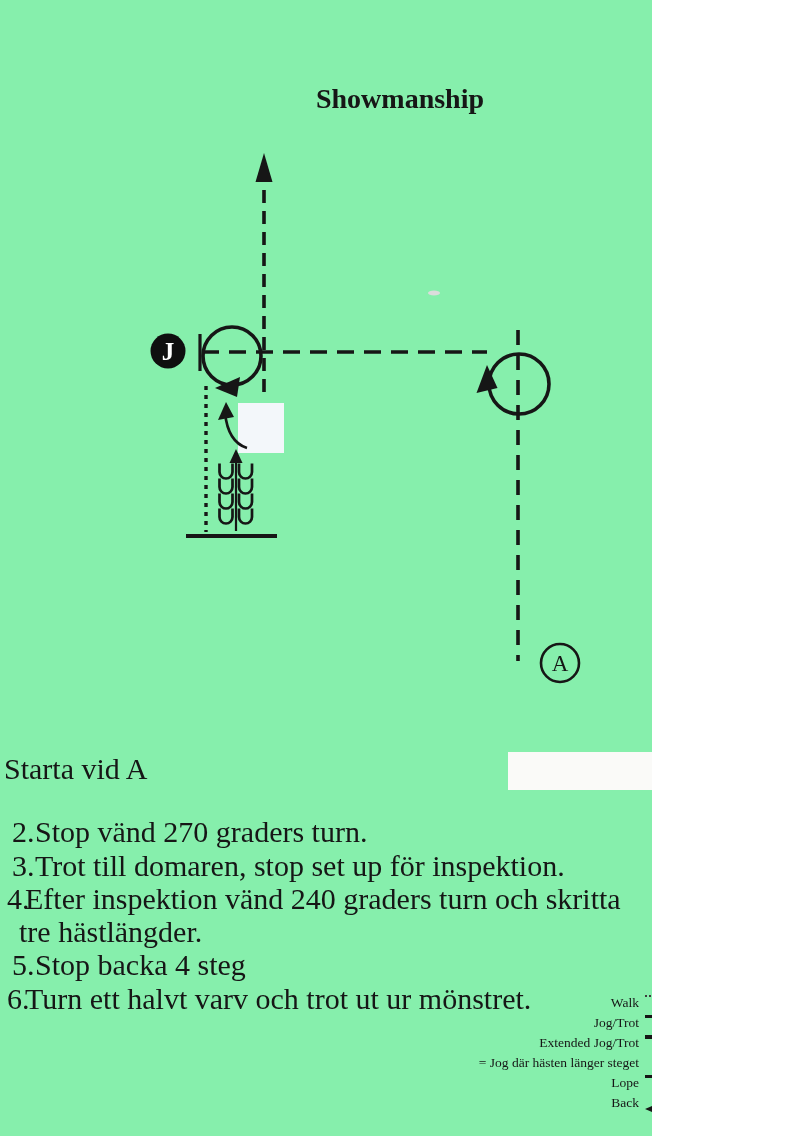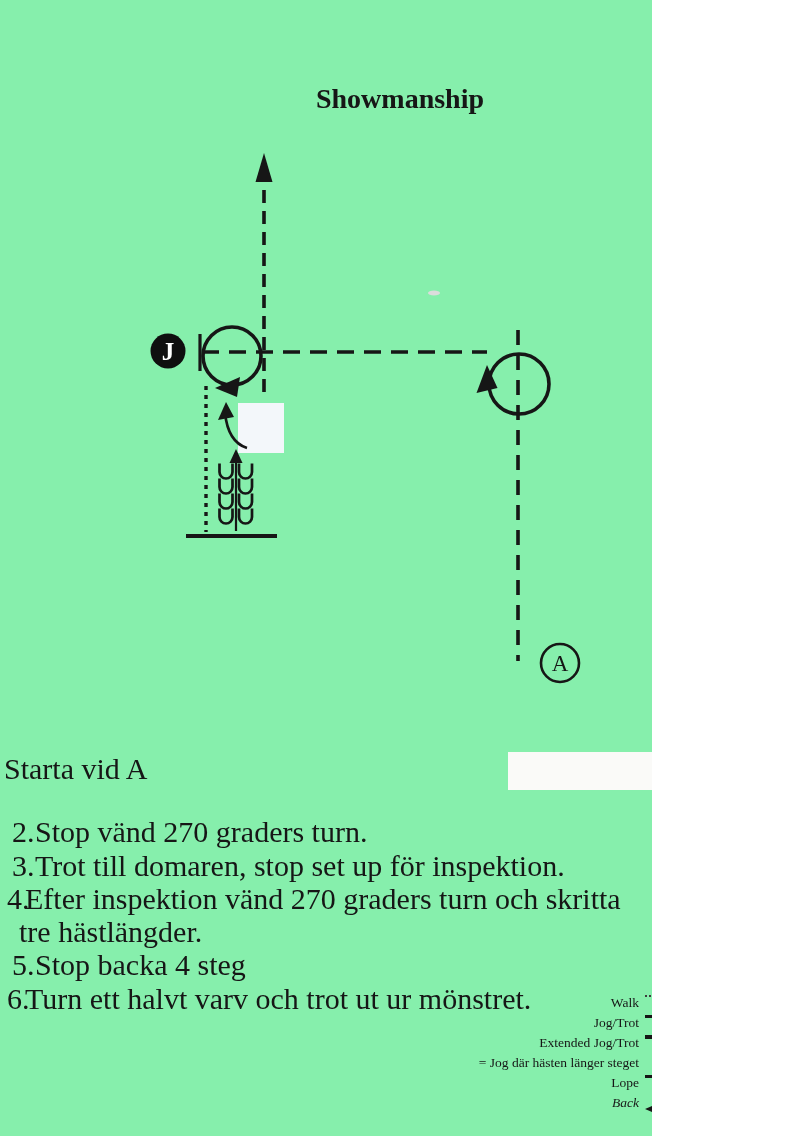--- a/index.html
+++ b/index.html
@@ -27,21 +27,21 @@
   .s4 { left:7px;  top:886px; }
   .s4b{ left:19px; top:919px; }
   .s5 { left:12px; top:952px; }
   .s6 { left:7px;  top:986px; }
   .num-wide  { display:inline-block; width:23px; }
   .num-tight { display:inline-block; width:18px; }
 
   
   .legend { position:absolute; left:425px; top:995px; width:344px; }
   .row { display:flex; align-items:flex-start; height:20px; }
-  .row-back { height:28px;font-style:italic; }
+  .row-back { height:28px; }
   .lbl { flex:1; text-align:right; font-size:13.5px; white-space:nowrap; }
   .sym { flex:0 0 124px; width:124px; margin-left:6px; position:relative; }
   .sym-walk { height:0; width:118px; border-top:2px dotted #3c3c3c; }
   .sym-jog  { height:3px; background:repeating-linear-gradient(90deg,#161616 0 7px,transparent 7px 10px); }
   .sym-ext  { height:4px; width:121px; background:repeating-linear-gradient(90deg,#161616 0 12px,transparent 12px 17px); }
   .sym-none { height:0; }
   .sym-lope { height:2.5px; background:#161616; }
   .sym-back { height:28px; }
   .back-head { position:absolute; left:0; top:7px; width:0; height:0;
     border-top:7px solid transparent; border-bottom:7px solid transparent;
@@ -106,21 +106,21 @@
 
   <div class="t intro">Starta vid A</div>
 
   <div class="t s2">
     <span class="num-wide">2.</span><span>Stop vänd 270 graders turn.</span>
   </div>
   <div class="t s3">
     <span class="num-wide">3.</span><span>Trot till domaren, stop set up för inspektion.</span>
   </div>
   <div class="t s4">
-    <span class="num-tight">4.</span><span>Efter inspektion vänd 270 graders turn och skritta</span>
+    <span class="num-tight">4.</span><span>Efter inspektion vänd 240 graders turn och skritta</span>
   </div>
   <div class="t s4b">tre hästlängder.</div>
   <div class="t s5">
     <span class="num-wide">5.</span><span>Stop backa 4 steg</span>
   </div>
   <div class="t s6">
     <span class="num-tight">6.</span><span>Turn ett halvt varv och trot ut ur mönstret.</span>
   </div>
 
   <div class="legend">

